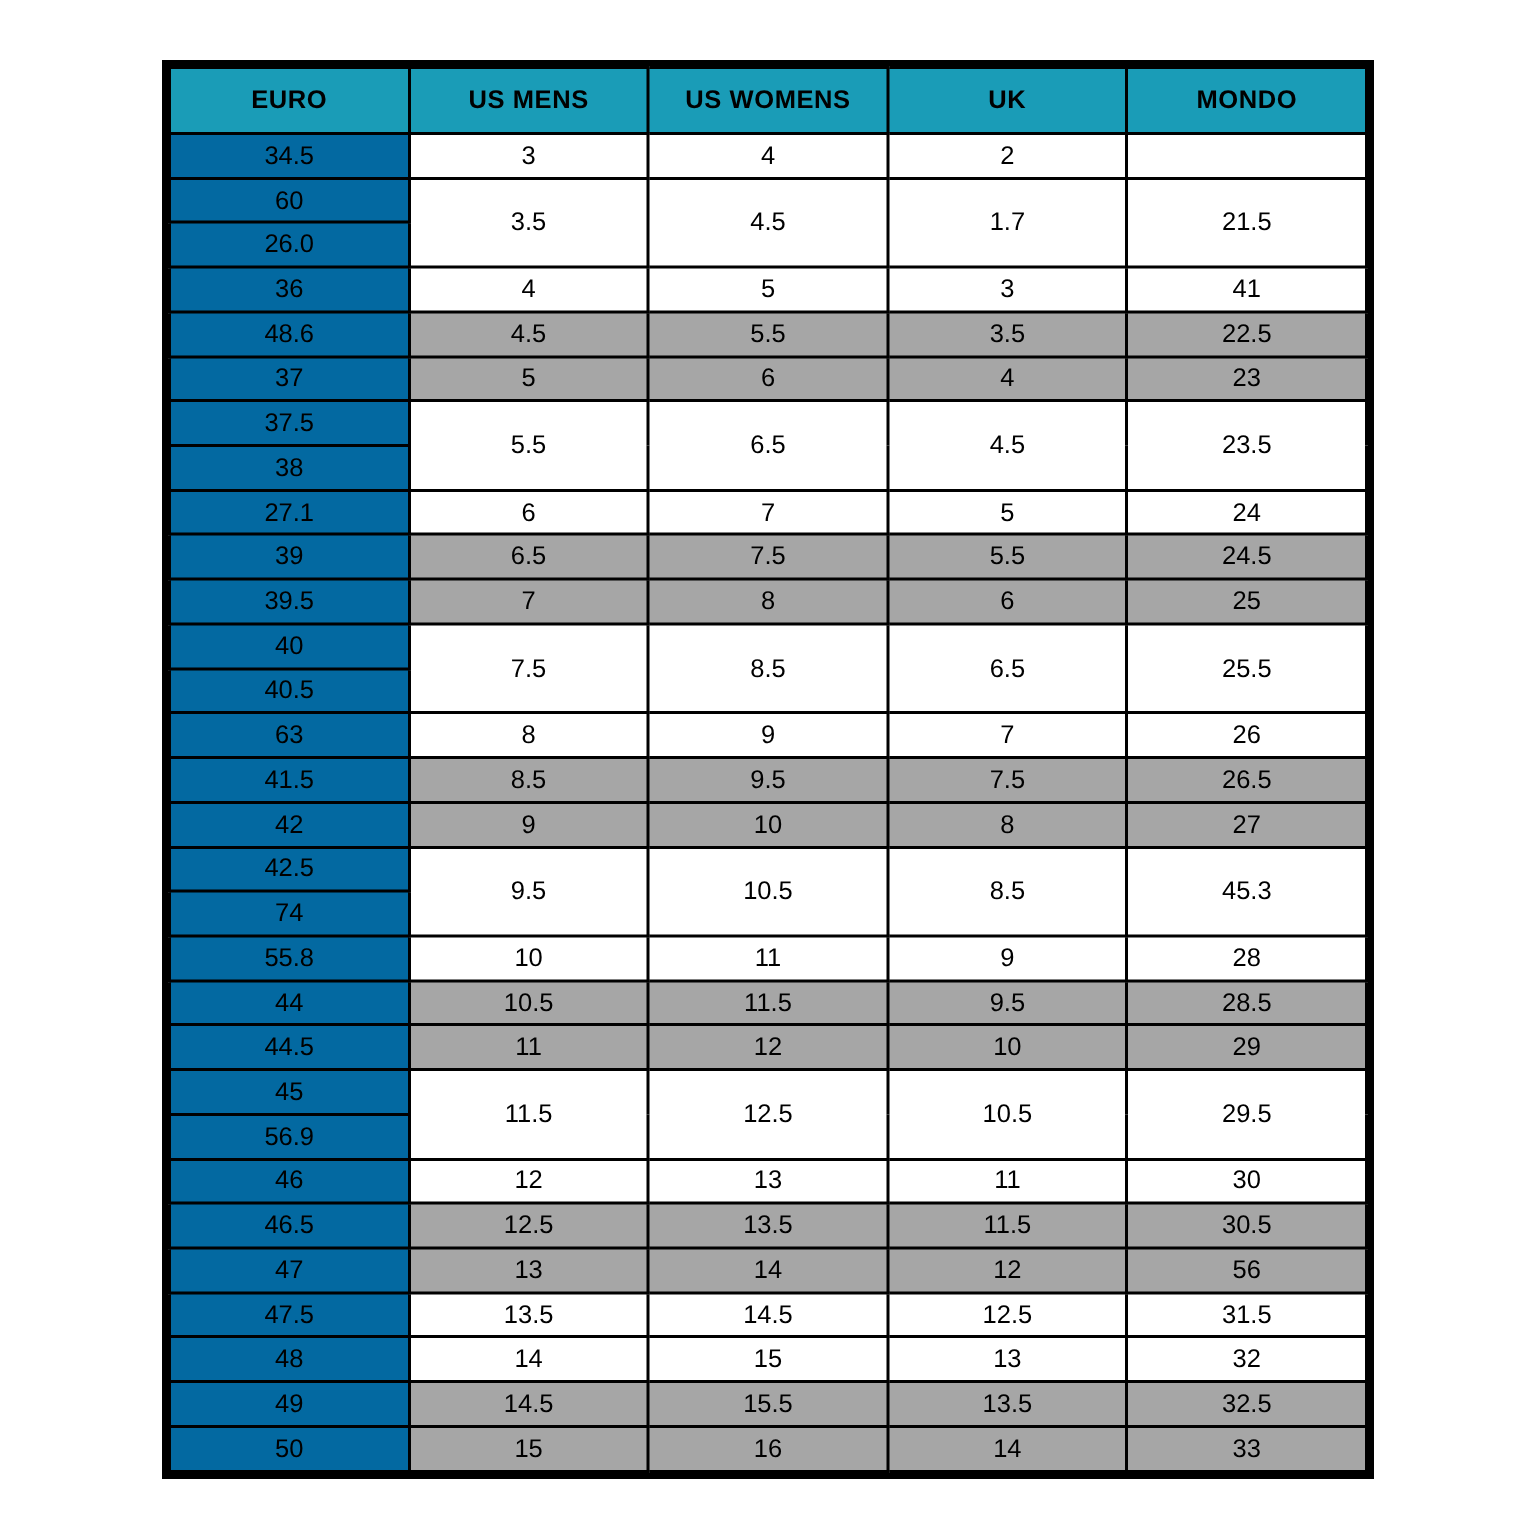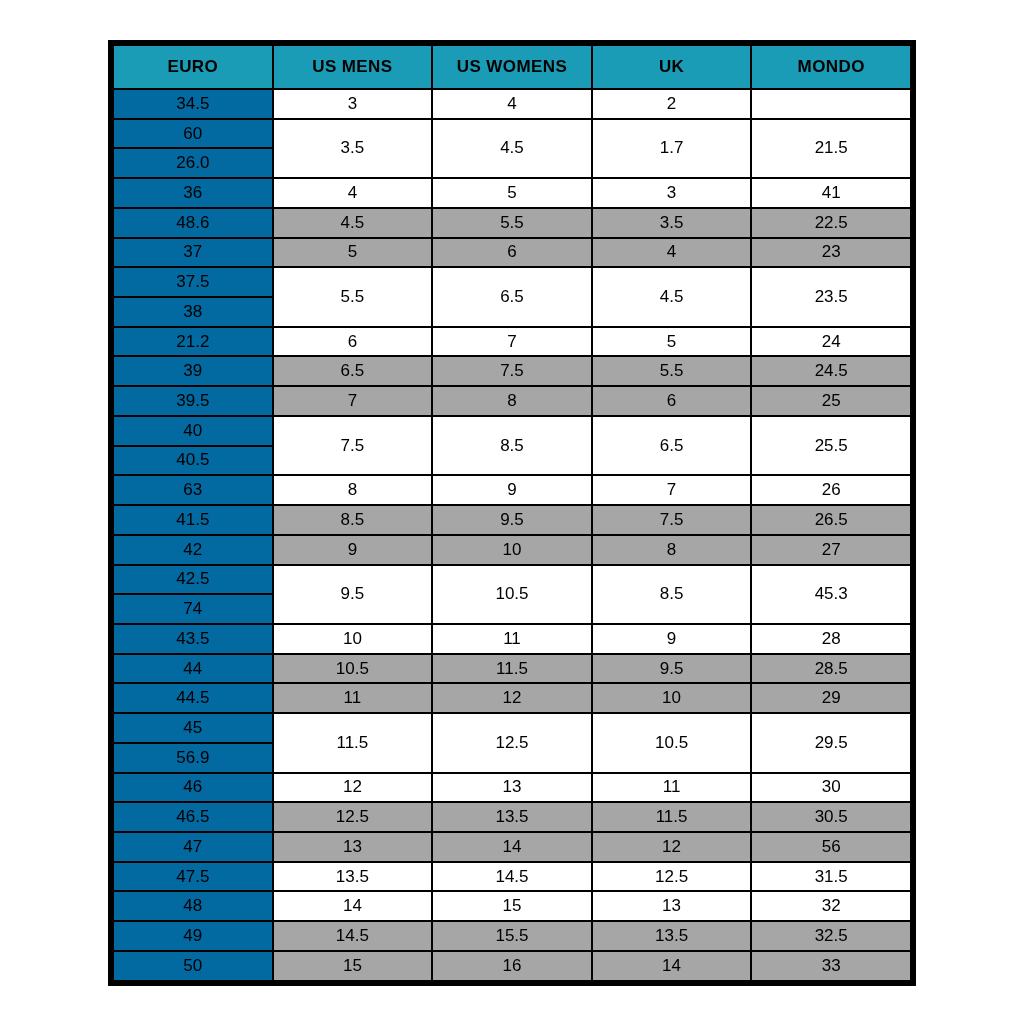--- a/index.html
+++ b/index.html
@@ -137,21 +137,21 @@
             <td class="euro-cell">37.5</td>
             <td class="val-cell" rowspan="2">5.5</td>
             <td class="val-cell" rowspan="2">6.5</td>
             <td class="val-cell" rowspan="2">4.5</td>
             <td class="val-cell" rowspan="2">23.5</td>
           </tr>
           <tr>
             <td class="euro-cell">38</td>
           </tr>
           <tr>
-            <td class="euro-cell">21.2</td>
+            <td class="euro-cell">27.1</td>
             <td class="val-cell">6</td>
             <td class="val-cell">7</td>
             <td class="val-cell">5</td>
             <td class="val-cell">24</td>
           </tr>
           <tr>
             <td class="euro-cell">39</td>
             <td class="val-cell shaded">6.5</td>
             <td class="val-cell shaded">7.5</td>
             <td class="val-cell shaded">5.5</td>
@@ -199,21 +199,21 @@
             <td class="euro-cell">42.5</td>
             <td class="val-cell" rowspan="2">9.5</td>
             <td class="val-cell" rowspan="2">10.5</td>
             <td class="val-cell" rowspan="2">8.5</td>
             <td class="val-cell" rowspan="2">45.3</td>
           </tr>
           <tr>
             <td class="euro-cell">74</td>
           </tr>
           <tr>
-            <td class="euro-cell">43.5</td>
+            <td class="euro-cell">55.8</td>
             <td class="val-cell">10</td>
             <td class="val-cell">11</td>
             <td class="val-cell">9</td>
             <td class="val-cell">28</td>
           </tr>
           <tr>
             <td class="euro-cell">44</td>
             <td class="val-cell shaded">10.5</td>
             <td class="val-cell shaded">11.5</td>
             <td class="val-cell shaded">9.5</td>

